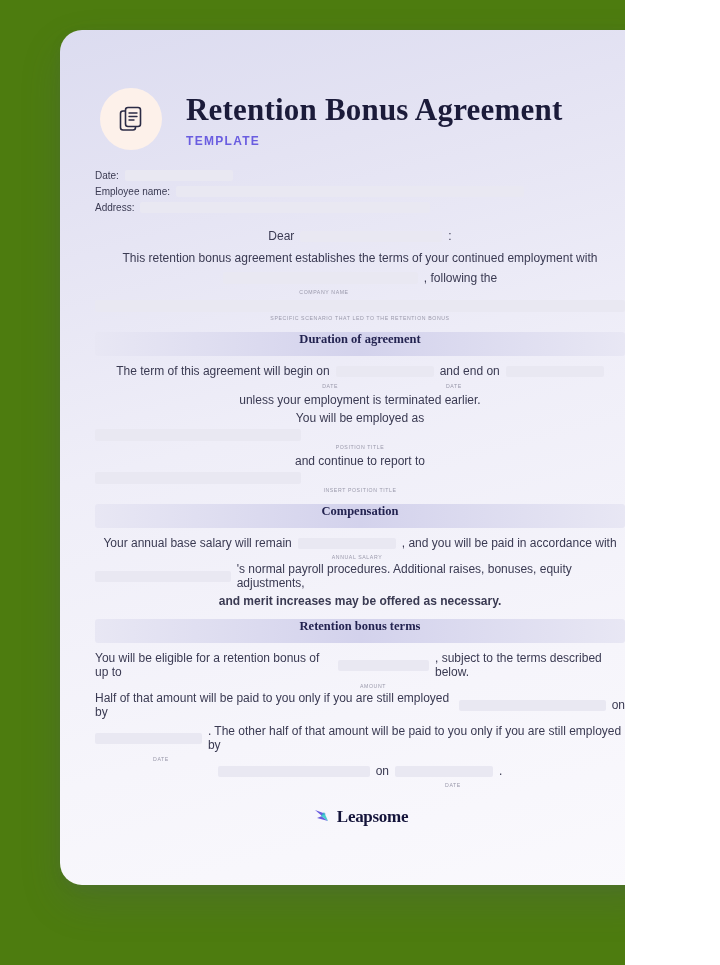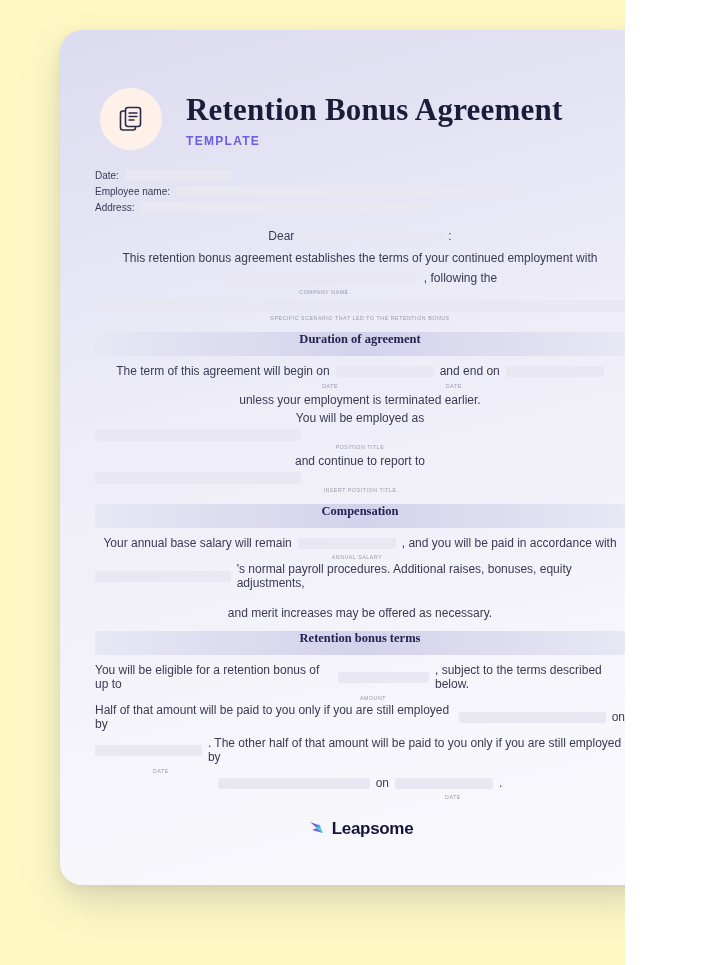--- a/index.html
+++ b/index.html
@@ -5,21 +5,21 @@
   * { box-sizing: border-box; }
   html, body {
     margin: 0; padding: 0;
     width: 720px; height: 965px;
     background: #ffffff;
     font-family: "Liberation Sans", sans-serif;
   }
   #page {
     position: relative;
     width: 625px; height: 965px;
-    background: #fef9c3;
+    background: #4d7c0f;
     overflow: hidden;
   }
   #doc-card {
     position: absolute;
     left: 60px; top: 30px;
     width: 600px; height: 855px;
     border-radius: 22px;
     background: linear-gradient(165deg, #dcdcf0 0%, #e4e3f3 18%, #efeef8 45%, #f6f5fb 75%, #faf9fd 100%);
     box-shadow: 0 18px 40px rgba(80, 80, 130, 0.18), 0 4px 12px rgba(80,80,130,0.10);
     padding: 0;
@@ -111,21 +111,21 @@
   
   .doc-footer {
     margin-top: 18px;
     display: flex;
     align-items: center;
     justify-content: center;
     gap: 5px;
     padding-bottom: 22px;
   }
   .logo-text {
-    font-family: Liberation Sans, sans-serif;
+    font-family: Liberation Serif, serif;
     font-weight: bold;
     font-size: 17px;
     color: #14143a;
     letter-spacing: -0.3px;
   }
 </style>
 </head>
 <body>
 
 <div id="page">
@@ -218,21 +218,21 @@
       <div class="line-center">
         <span>Your annual base salary will remain</span>
         <span class="blank" style="width:98px;"></span>
         <span>, and you will be paid in accordance with</span>
       </div>
       <div class="caption" style="margin-left:-6px;">ANNUAL SALARY</div>
       <div class="line-center" style="margin-top:2px;">
         <span class="blank" style="width:142px;"></span>
         <span>'s normal payroll procedures. Additional raises, bonuses, equity adjustments,</span>
       </div>
-      <div class="line-center" style="margin-top:16px;">
+      <div class="line-center" style="margin-top:4px;font-weight:bold;">
         <span>and merit increases may be offered as necessary.</span>
       </div>
 
       <div class="section-band">
         <span>Retention bonus terms</span>
       </div>
       <div class="line-center">
         <span>You will be eligible for a retention bonus of up to</span>
         <span class="blank" style="width:98px;"></span>
         <span>, subject to the terms described below.</span>

